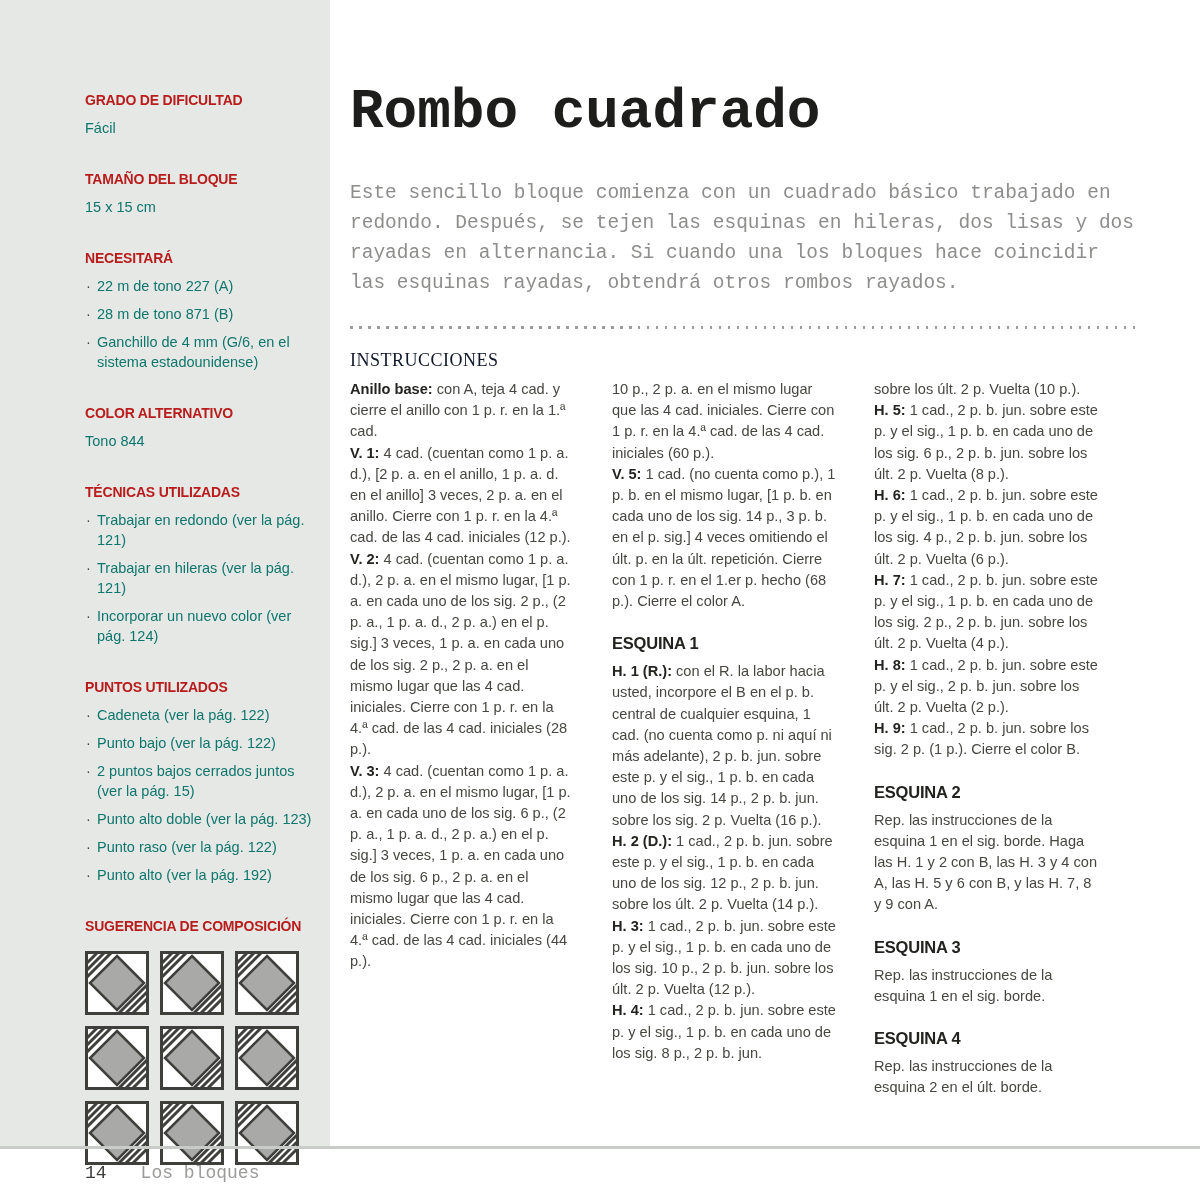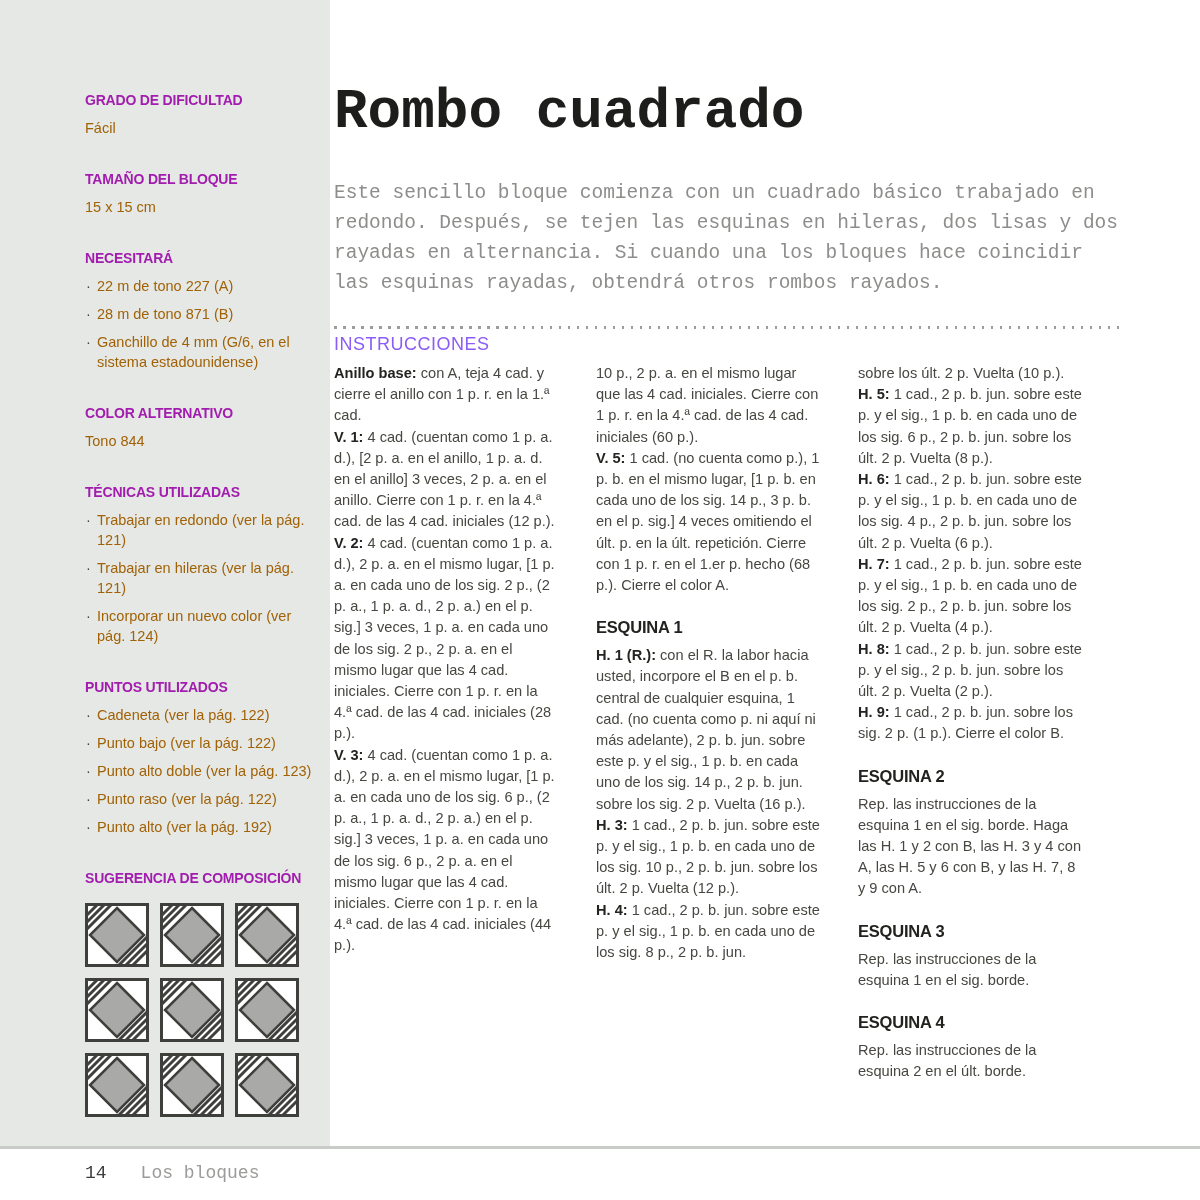--- a/index.html
+++ b/index.html
@@ -7,47 +7,47 @@
     width:1200px;height:1200px;position:relative;overflow:hidden;
     background:#ffffff;font-family:"Liberation Sans",sans-serif;
   }
   
   .sidebar{
     position:absolute;left:0;top:0;width:330px;height:1147px;
     background:#e5e8e4;box-sizing:border-box;padding:92px 18px 0 85px;
   }
   .sb-section{margin-bottom:33px;}
   .sb-title{
-    font-weight:bold;font-size:14px;line-height:17px;color:#a21caf;
+    font-weight:bold;font-size:14px;line-height:17px;color:#b91c1c;
     letter-spacing:-0.2px;margin:0 0 9px 0;text-transform:uppercase;
   }
   .sb-item{
-    font-size:14.5px;line-height:20px;color:#a16207;margin:0 0 8px 0;position:relative;
+    font-size:14.5px;line-height:20px;color:#0f766e;margin:0 0 8px 0;position:relative;
   }
   .sb-item.bullet{padding-left:12px;}
   .sb-item.bullet::before{content:"·";position:absolute;left:1px;top:0;color:#45443f;}
   .comp-grid{display:grid;grid-template-columns:repeat(3,64px);grid-gap:11px;margin-top:16px;}
   .comp-tile{width:64px;height:64px;display:block;}
   
-  .main{position:absolute;left:334px;top:0;width:792px;}
+  .main{position:absolute;left:350px;top:0;width:792px;}
   .page-title{
     font-family:"Liberation Mono",monospace;font-weight:bold;
     font-size:56px;line-height:60px;color:#1d1d1b;margin:82px 0 0 0;letter-spacing:0px;
   }
   .intro{
     font-family:"Liberation Mono",monospace;font-size:19.5px;line-height:30px;
     color:#8d8d8b;margin:36px 0 0 0;width:792px;
   }
   .dotted-divider{
     margin-top:28px;width:786px;height:3px;
     background:repeating-linear-gradient(90deg,#9d9d9b 0 2.5px,transparent 2.5px 9px);
   }
   .instructions-label{
-    font-family:Liberation Sans, sans-serif;font-weight:normal;
-    font-size:18px;line-height:22px;color:#8b5cf6;margin:4px 0 0 0;letter-spacing:0.5px;
+    font-family:Liberation Serif, serif;font-weight:normal;
+    font-size:18px;line-height:22px;color:#0f172a;margin:20px 0 0 0;letter-spacing:0.5px;
   }
   .cols{display:flex;margin-top:8px;}
   .col{width:224px;margin-right:38px;}
   .col:last-child{margin-right:0;width:228px;}
   .col p{font-size:14.6px;line-height:21.2px;color:#474641;margin:0;}
   .col p b{color:#232320;}
   .col h3{
     font-size:16.5px;line-height:20px;font-weight:bold;color:#22221f;
     margin:21px 0 8px 0;letter-spacing:-0.2px;
   }
@@ -87,20 +87,21 @@
         <section class="sb-section">
           <h2 class="sb-title">TÉCNICAS UTILIZADAS</h2>
           <p class="sb-item bullet">Trabajar en redondo (ver la pág. 121)</p>
           <p class="sb-item bullet">Trabajar en hileras (ver la pág. 121)</p>
           <p class="sb-item bullet">Incorporar un nuevo color (ver pág. 124)</p>
         </section>
         <section class="sb-section">
           <h2 class="sb-title">PUNTOS UTILIZADOS</h2>
           <p class="sb-item bullet">Cadeneta (ver la pág. 122)</p>
           <p class="sb-item bullet">Punto bajo (ver la pág. 122)</p>
+          <p class="sb-item bullet">2 puntos bajos cerrados juntos (ver la pág. 15)</p>
           <p class="sb-item bullet">Punto alto doble (ver la pág. 123)</p>
           <p class="sb-item bullet">Punto raso (ver la pág. 122)</p>
           <p class="sb-item bullet">Punto alto (ver la pág. 192)</p>
         </section>
       </div>
     <section class="sb-section">
       <h2 class="sb-title">SUGERENCIA DE COMPOSICIÓN</h2>
       <div class="comp-grid">
           <svg viewBox="0 0 64 64" class="comp-tile">
             <rect x="1.5" y="1.5" width="61" height="61" fill="#ffffff" stroke="#3f3f3c" stroke-width="3"></rect>
@@ -206,20 +207,21 @@
           <p><b>Anillo base:</b> con A, teja 4 cad. y cierre el anillo con 1 p. r. en la 1.ª cad.</p>
           <p><b>V. 1:</b> 4 cad. (cuentan como 1 p. a. d.), [2 p. a. en el anillo, 1 p. a. d. en el anillo] 3 veces, 2 p. a. en el anillo. Cierre con 1 p. r. en la 4.ª cad. de las 4 cad. iniciales (12 p.).</p>
           <p><b>V. 2:</b> 4 cad. (cuentan como 1 p. a. d.), 2 p. a. en el mismo lugar, [1 p. a. en cada uno de los sig. 2 p., (2 p. a., 1 p. a. d., 2 p. a.) en el p. sig.] 3 veces, 1 p. a. en cada uno de los sig. 2 p., 2 p. a. en el mismo lugar que las 4 cad. iniciales. Cierre con 1 p. r. en la 4.ª cad. de las 4 cad. iniciales (28 p.).</p>
           <p><b>V. 3:</b> 4 cad. (cuentan como 1 p. a. d.), 2 p. a. en el mismo lugar, [1 p. a. en cada uno de los sig. 6 p., (2 p. a., 1 p. a. d., 2 p. a.) en el p. sig.] 3 veces, 1 p. a. en cada uno de los sig. 6 p., 2 p. a. en el mismo lugar que las 4 cad. iniciales. Cierre con 1 p. r. en la 4.ª cad. de las 4 cad. iniciales (44 p.).</p>
         </div>
         <div class="col">
           <p>10 p., 2 p. a. en el mismo lugar que las 4 cad. iniciales. Cierre con 1 p. r. en la 4.ª cad. de las 4 cad. iniciales (60 p.).</p>
           <p><b>V. 5:</b> 1 cad. (no cuenta como p.), 1 p. b. en el mismo lugar, [1 p. b. en cada uno de los sig. 14 p., 3 p. b. en el p. sig.] 4 veces omitiendo el últ. p. en la últ. repetición. Cierre con 1 p. r. en el 1.er p. hecho (68 p.). Cierre el color A.</p>
           <h3>ESQUINA 1</h3>
           <p><b>H. 1 (R.):</b> con el R. la labor hacia usted, incorpore el B en el p. b. central de cualquier esquina, 1 cad. (no cuenta como p. ni aquí ni más adelante), 2 p. b. jun. sobre este p. y el sig., 1 p. b. en cada uno de los sig. 14 p., 2 p. b. jun. sobre los sig. 2 p. Vuelta (16 p.).</p>
+          <p><b>H. 2 (D.):</b> 1 cad., 2 p. b. jun. sobre este p. y el sig., 1 p. b. en cada uno de los sig. 12 p., 2 p. b. jun. sobre los últ. 2 p. Vuelta (14 p.).</p>
           <p><b>H. 3:</b> 1 cad., 2 p. b. jun. sobre este p. y el sig., 1 p. b. en cada uno de los sig. 10 p., 2 p. b. jun. sobre los últ. 2 p. Vuelta (12 p.).</p>
           <p><b>H. 4:</b> 1 cad., 2 p. b. jun. sobre este p. y el sig., 1 p. b. en cada uno de los sig. 8 p., 2 p. b. jun.</p>
         </div>
         <div class="col">
           <p>sobre los últ. 2 p. Vuelta (10 p.).</p>
           <p><b>H. 5:</b> 1 cad., 2 p. b. jun. sobre este p. y el sig., 1 p. b. en cada uno de los sig. 6 p., 2 p. b. jun. sobre los últ. 2 p. Vuelta (8 p.).</p>
           <p><b>H. 6:</b> 1 cad., 2 p. b. jun. sobre este p. y el sig., 1 p. b. en cada uno de los sig. 4 p., 2 p. b. jun. sobre los últ. 2 p. Vuelta (6 p.).</p>
           <p><b>H. 7:</b> 1 cad., 2 p. b. jun. sobre este p. y el sig., 1 p. b. en cada uno de los sig. 2 p., 2 p. b. jun. sobre los últ. 2 p. Vuelta (4 p.).</p>
           <p><b>H. 8:</b> 1 cad., 2 p. b. jun. sobre este p. y el sig., 2 p. b. jun. sobre los últ. 2 p. Vuelta (2 p.).</p>
           <p><b>H. 9:</b> 1 cad., 2 p. b. jun. sobre los sig. 2 p. (1 p.). Cierre el color B.</p>

